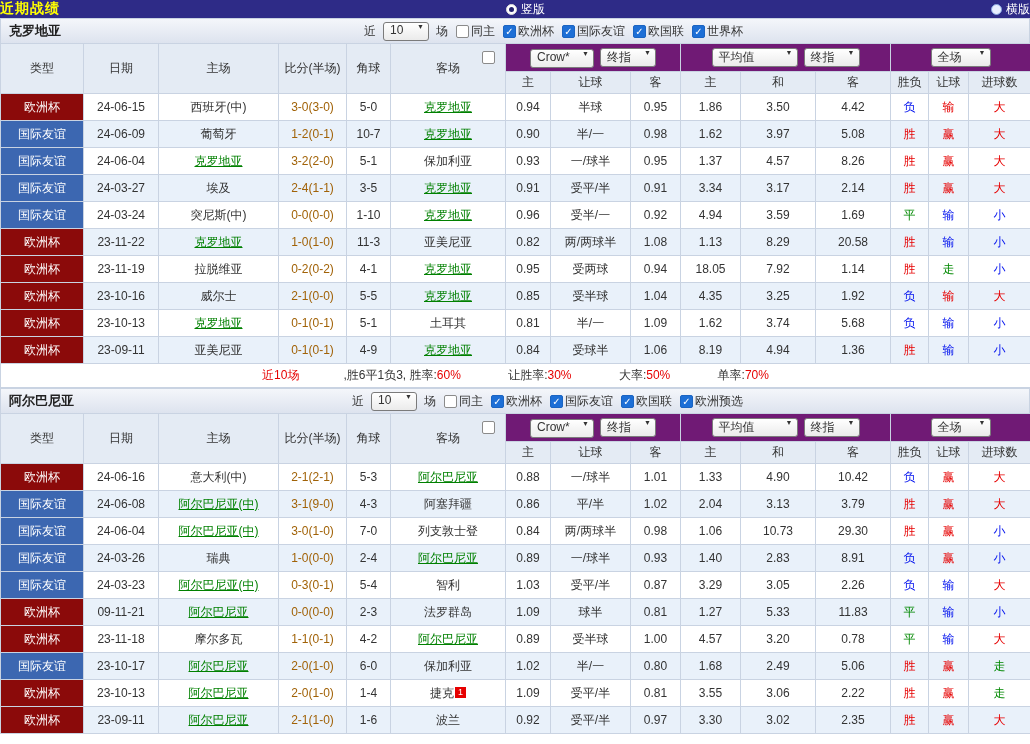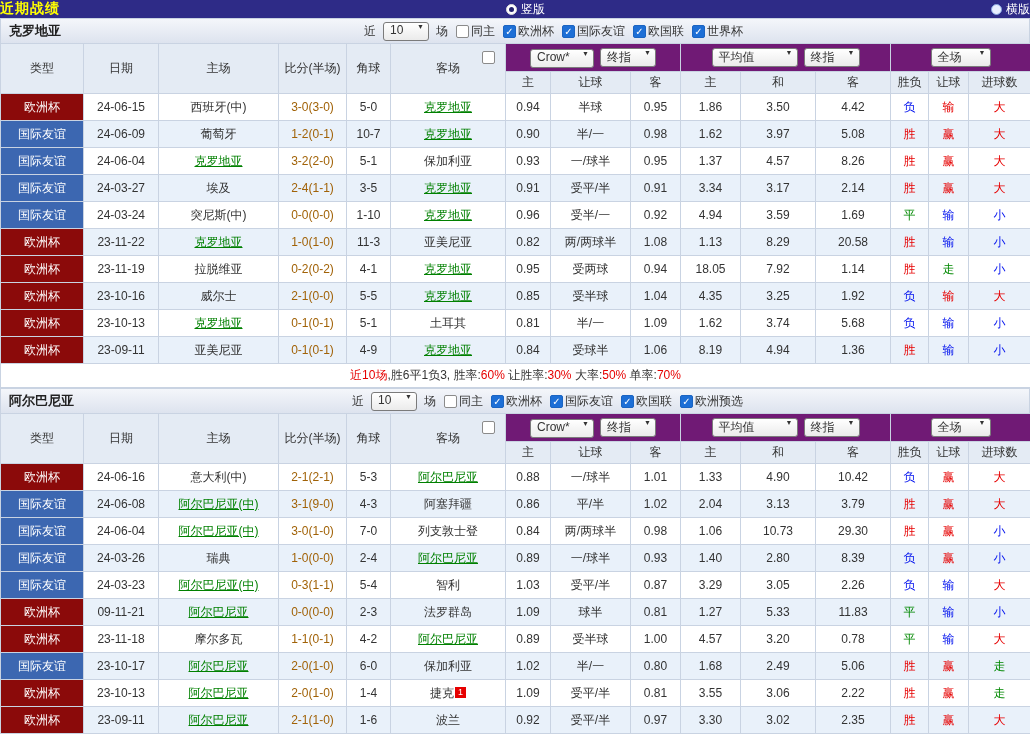--- a/index.html
+++ b/index.html
@@ -36,21 +36,21 @@
   .grid tbody tr:nth-child(even) td{background:#e9f1fa;}
   .grid tbody tr td.type-euro{background:#8b0a0a;color:#fff;}
   .grid tbody tr td.type-fri{background:#3c67b1;color:#fff;}
   .grid tfoot td{height:23px;background:#fff;}
   .score{color:#a16207;}
   .tg{color:#008000;text-decoration:underline;cursor:pointer;}
   .tn{color:#333;cursor:pointer;}
   .red{color:#e60000;}
   .blue{color:#0011ee;}
   .green{color:#008800;}
-  .dark{color:#333;}
+  .dark{color:#333;margin-left:44px;}
   .summary span{white-space:pre;}
   .badge{display:inline-block;background:#e60000;color:#fff;font-size:9px;min-width:9px;height:11px;line-height:11px;padding:0 1px;margin-left:1px;vertical-align:2px;}
 </style>
 </head>
 <body>
 
 <div class="topbar">
   <span class="title">近期战绩</span>
   <span class="opt">
     <span class="rad on"></span>
@@ -476,31 +476,31 @@
             <td class="type-fri">国际友谊</td>
             <td>24-03-26</td>
             <td><span class="tn">瑞典</span></td>
             <td class="score">1-0(0-0)</td>
             <td>2-4</td>
             <td><span class="tg">阿尔巴尼亚</span></td>
             <td>0.89</td>
             <td>一/球半</td>
             <td>0.93</td>
             <td>1.40</td>
-            <td>2.80</td>
-            <td>8.39</td>
+            <td>2.83</td>
+            <td>8.91</td>
             <td class="blue">负</td>
             <td class="red">赢</td>
             <td class="blue">小</td>
           </tr>
           <tr>
             <td class="type-fri">国际友谊</td>
             <td>24-03-23</td>
             <td><span class="tg">阿尔巴尼亚(中)</span></td>
-            <td class="score">0-3(1-1)</td>
+            <td class="score">0-3(0-1)</td>
             <td>5-4</td>
             <td><span class="tn">智利</span></td>
             <td>1.03</td>
             <td>受平/半</td>
             <td>0.87</td>
             <td>3.29</td>
             <td>3.05</td>
             <td>2.26</td>
             <td class="blue">负</td>
             <td class="blue">输</td>

